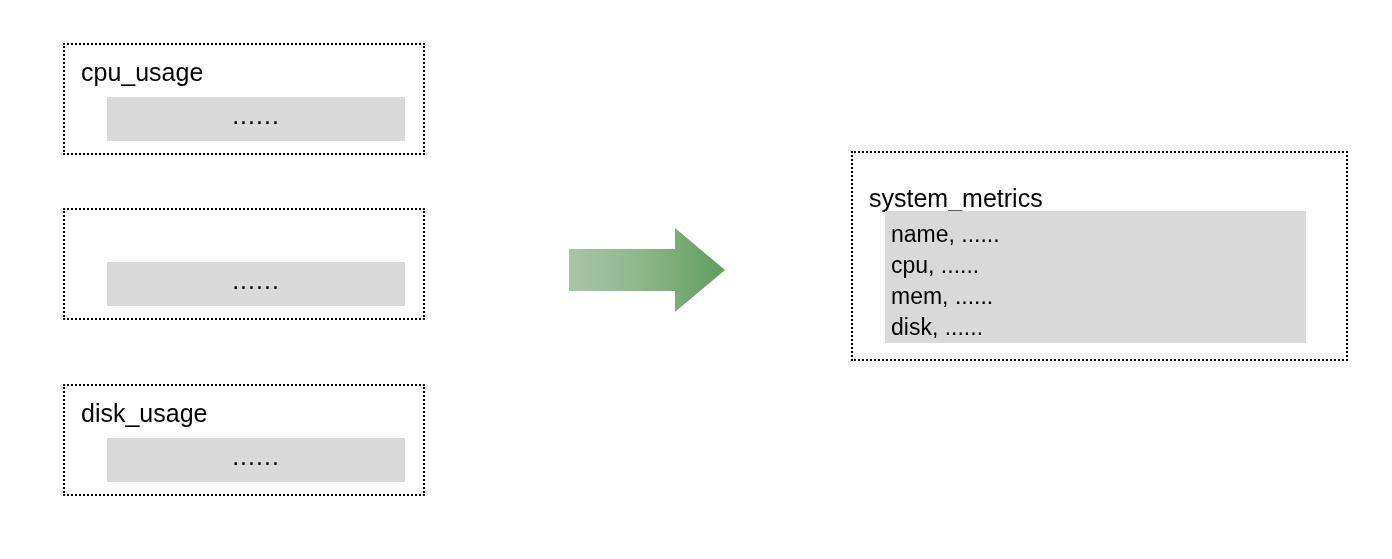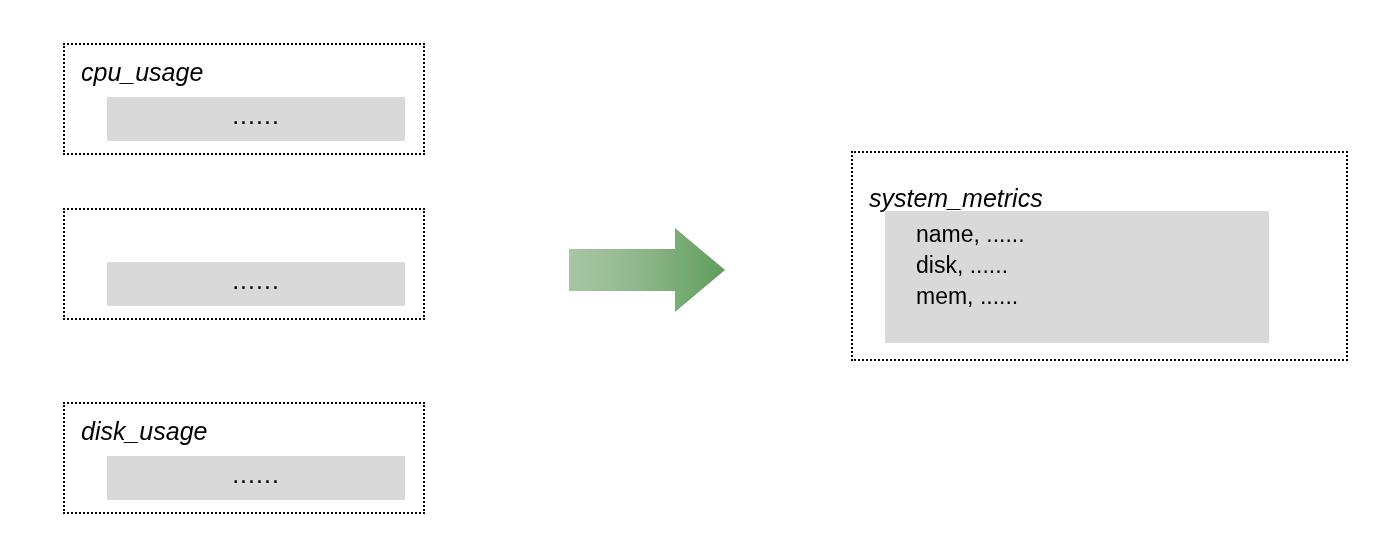--- a/index.html
+++ b/index.html
@@ -31,21 +31,20 @@
   }
 
   .node-title {
     position: absolute;
     left: 16px;
     font-size: 25px;
     line-height: 30px;
     letter-spacing: 0px;
     color: #000000;
     white-space: nowrap;
-    font-style: italic;
   }
 
   
   .source-node {
     width: 362px;
     height: 112px;
   }
   .source-node .node-title {
     top: 12px;
   }
@@ -63,40 +62,40 @@
   .source-dots {
     font-size: 25px;
     line-height: 25px;
     letter-spacing: 1px;
     color: #000000;
     transform: translateY(-4px);
   }
 
   #node-cpu   { left: 63px;  top: 43px;  }
   #node-mem   { left: 63px;  top: 208px; }
-  #node-disk  { left: 63px;  top: 402px; }
+  #node-disk  { left: 63px;  top: 384px; }
 
   
   #node-target {
     left: 851px;
     top: 151px;
     width: 497px;
     height: 210px;
   }
   #node-target .node-title {
     top: 30px;
   }
   .target-body {
     position: absolute;
     left: 32px;
     top: 58px;
-    width: 384px;
+    width: 421px;
     height: 132px;
     background: #d9d9d9;
-    padding: 8px 0 0 31px;
+    padding: 8px 0 0 6px;
     box-sizing: border-box;
   }
   .target-line {
     font-size: 23px;
     line-height: 31px;
     color: #000000;
     white-space: nowrap;
   }
 
   
@@ -148,18 +147,19 @@
         </linearGradient>
       </defs>
       <polygon points="0,21 106,21 106,0 156,42 106,84 106,63 0,63" fill="url(#arrowGrad)"></polygon>
     </svg>
   </div>
 
   <div class="node" id="node-target">
     <div class="node-title">system_metrics</div>
     <div class="target-body">
       <div class="target-line">name, ......</div>
+      <div class="target-line">cpu, ......</div>
+      <div class="target-line">mem, ......</div>
       <div class="target-line">disk, ......</div>
-      <div class="target-line">mem, ......</div>
     </div>
   </div>
 
 </div>
 
 </body></html>

